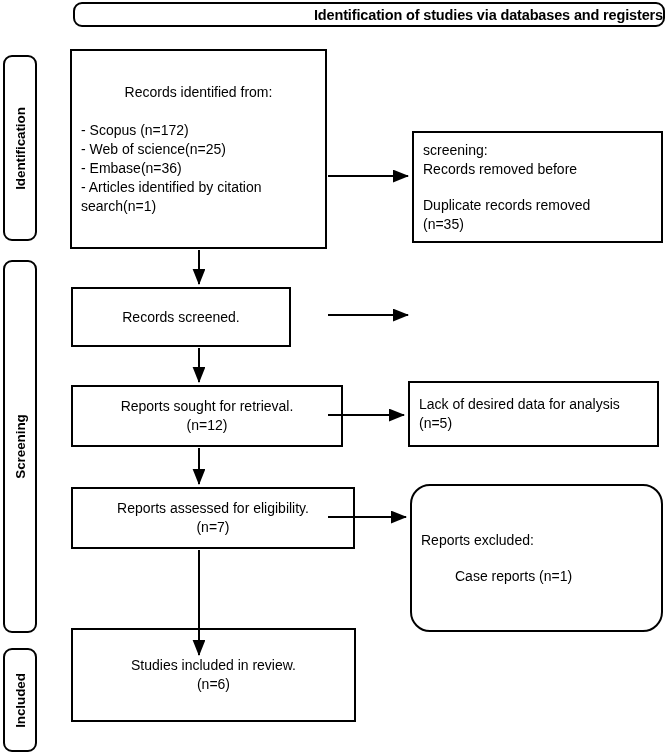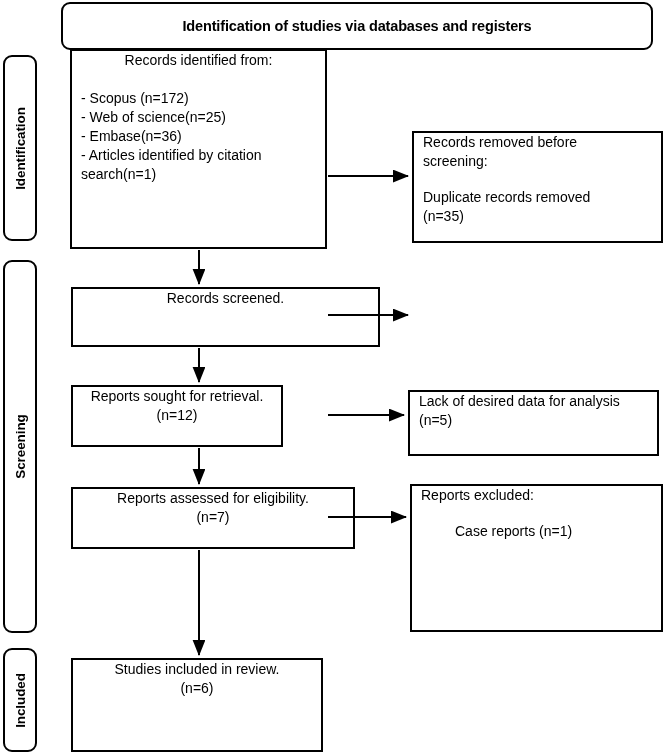--- a/index.html
+++ b/index.html
@@ -21,20 +21,21 @@
     width: 669px;
     height: 755px;
   }
   .box {
     position: absolute;
     box-sizing: border-box;
     background: #ffffff;
     border: 2.5px solid #000000;
     display: flex;
     flex-direction: column;
+    justify-content: center;
   }
   .banner {
     border-radius: 9px;
     align-items: center;
     justify-content: center;
   }
   .banner .txt {
     font-weight: bold;
     font-size: 14.5px;
     letter-spacing: -0.15px;
@@ -79,21 +80,21 @@
     width: 669px;
     height: 755px;
     pointer-events: none;
   }
 </style>
 </head>
 <body>
 
 <div id="diagram">
 
-  <div class="box banner" style="left:61px; top:2px; width:592px; height:48px;">
+  <div class="box banner" style="left:73px; top:2px; width:592px; height:25px;align-items:flex-end;">
     <div class="txt">Identification of studies via databases and registers</div>
   </div>
 
   <div class="box stage" style="left:3px; top:55px; width:34px; height:186px;">
     <div class="vtxt">Identification</div>
   </div>
   <div class="box stage" style="left:3px; top:260px; width:34px; height:373px;">
     <div class="vtxt">Screening</div>
   </div>
   <div class="box stage" style="left:3px; top:648px; width:34px; height:104px;">
@@ -108,65 +109,65 @@
     <div class="lft pad">
       <div>- Scopus (n=172)</div>
       <div>- Web of science(n=25)</div>
       <div>- Embase(n=36)</div>
       <div>- Articles identified by citation search(n=1)</div>
     </div>
   </div>
 
   <div class="box" style="left:412px; top:131px; width:251px; height:112px;">
     <div class="lft pad">
+      <div>screening:</div>
       <div>Records removed before</div>
-      <div>screening:</div>
       <div class="gap"></div>
       <div>Duplicate records removed</div>
       <div>(n=35)</div>
     </div>
   </div>
 
-  <div class="box" style="left:71px; top:287px; width:309px; height:60px;">
+  <div class="box" style="left:71px; top:287px; width:220px; height:60px;">
     <div class="ctr pad">
       <div>Records screened.</div>
     </div>
   </div>
 
 
-  <div class="box" style="left:71px; top:385px; width:212px; height:62px;">
+  <div class="box" style="left:71px; top:385px; width:272px; height:62px;">
     <div class="ctr pad">
       <div>Reports sought for retrieval.</div>
       <div>(n=12)</div>
     </div>
   </div>
 
-  <div class="box" style="left:408px; top:390px; width:251px; height:66px;">
+  <div class="box" style="left:408px; top:381px; width:251px; height:66px;">
     <div class="lft pad">
       <div>Lack of desired data for analysis</div>
       <div>(n=5)</div>
     </div>
   </div>
 
   <div class="box" style="left:71px; top:487px; width:284px; height:62px;">
     <div class="ctr pad">
       <div>Reports assessed for eligibility.</div>
       <div>(n=7)</div>
     </div>
   </div>
 
-  <div class="box" style="left:410px; top:484px; width:253px; height:148px;">
+  <div class="box" style="left:410px; top:484px; width:253px; height:148px;border-radius:20px;">
     <div class="lft pad">
       <div>Reports excluded:</div>
       <div class="gap"></div>
       <div class="indent">Case reports (n=1)</div>
     </div>
   </div>
 
-  <div class="box" style="left:71px; top:658px; width:252px; height:94px;">
+  <div class="box" style="left:71px; top:628px; width:285px; height:94px;">
     <div class="ctr pad">
       <div>Studies included in review.</div>
       <div>(n=6)</div>
     </div>
   </div>
 
   <svg class="arrows" viewBox="0 0 669 755">
     <defs>
       <marker id="ah" markerWidth="9" markerHeight="9" refX="7.5" refY="3.2" orient="auto" markerUnits="strokeWidth">
         <path d="M0,0 L8,3.2 L0,6.4 z" fill="#000000"></path>

